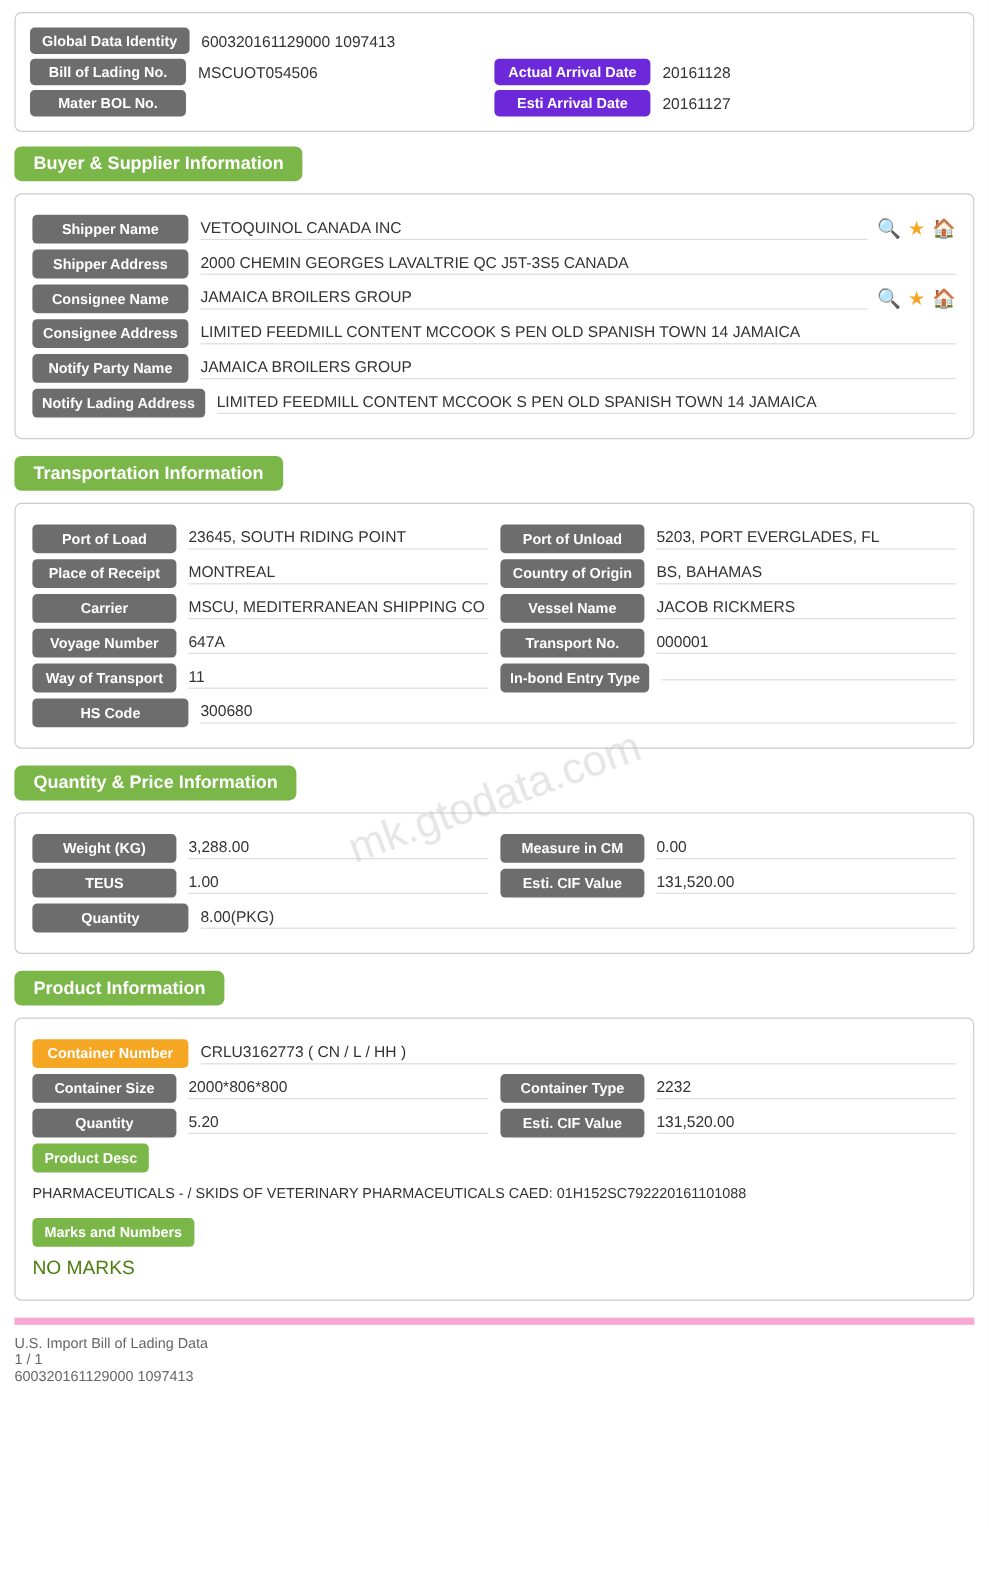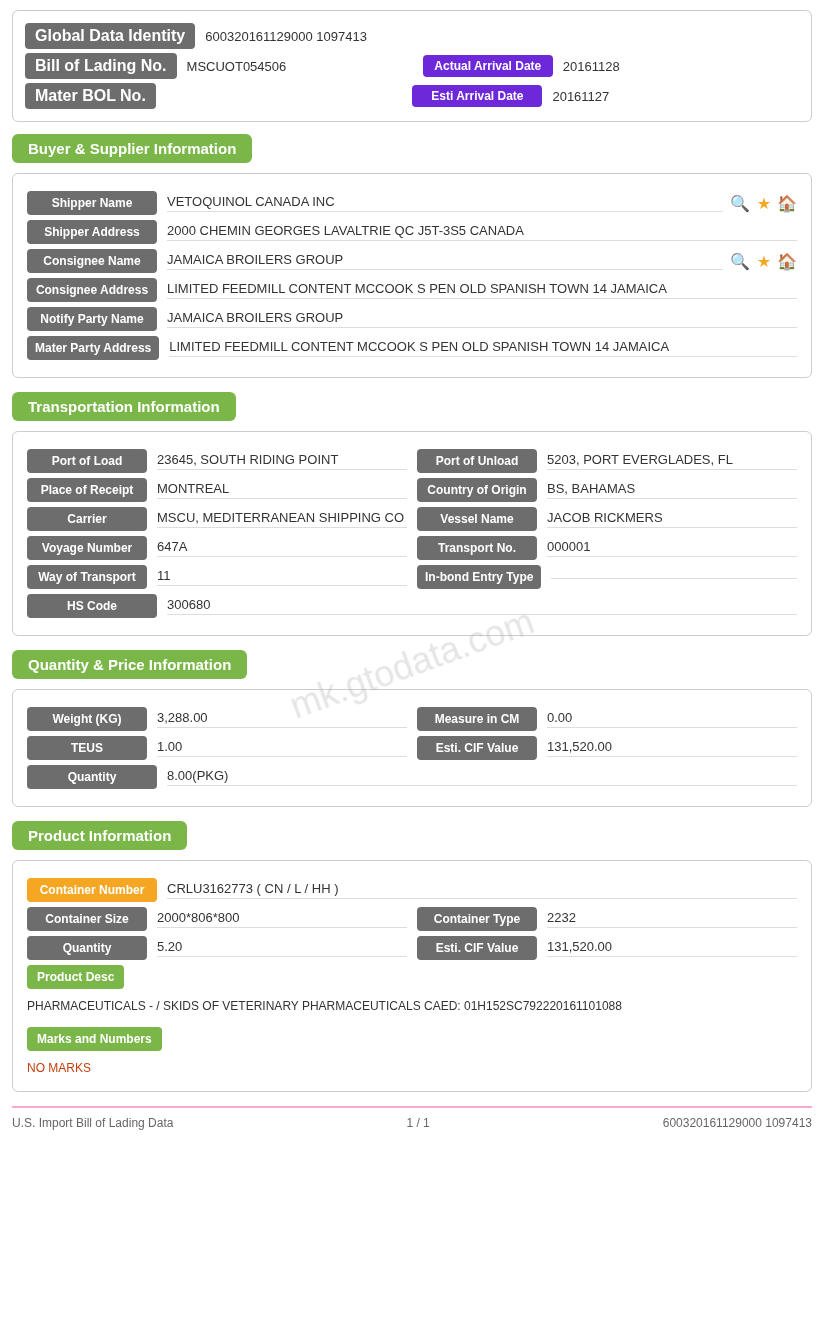--- a/index.html
+++ b/index.html
@@ -28,21 +28,21 @@
     .identity-row {
       display: flex;
       align-items: center;
       margin: 4px 0;
     }
     .id-label {
       background: #6d6d6d;
       color: #fff;
       border-radius: 4px;
       padding: 4px 10px;
-      font-size: 16px;
+      font-size: 12px;
       font-weight: bold;
       min-width: 130px;
       text-align: center;
       margin-right: 10px;
     }
     .id-value {
       font-size: 13px;
       color: #333;
       flex: 1;
     }
@@ -164,34 +164,35 @@
       display: inline-block;
       margin-bottom: 6px;
     }
     .desc-text {
       font-size: 12px;
       color: #333;
       margin-bottom: 10px;
       padding: 4px 0;
     }
     .marks-text {
-      font-size: 12px;
-      color: #c2410c;
+      font-size: 16px;
+      color: #4d7c0f;
       padding: 4px 0;
     }
 
     
     .footer {
-      border-top: 2px solid #f9a8d4;
+      border-top: 6px solid #f9a8d4;
       margin-top: 10px;
       padding-top: 8px;
       display: flex;
       justify-content: space-between;
       font-size: 12px;
       color: #666;
+      flex-direction: column;
     }
 
     
     .watermark {
       position: fixed;
       top: 50%;
       left: 50%;
       transform: translate(-50%, -50%) rotate(-20deg);
       font-size: 36px;
       color: rgba(180,180,180,0.35);
@@ -257,21 +258,21 @@
         <span class="field-label">Consignee Address</span>
         <span class="field-value">LIMITED FEEDMILL CONTENT MCCOOK S PEN OLD SPANISH TOWN 14 JAMAICA</span>
       </div>
 
       <div class="field-row">
         <span class="field-label">Notify Party Name</span>
         <span class="field-value">JAMAICA BROILERS GROUP</span>
       </div>
 
       <div class="field-row">
-        <span class="field-label">Mater Party Address</span>
+        <span class="field-label">Notify Lading Address</span>
         <span class="field-value">LIMITED FEEDMILL CONTENT MCCOOK S PEN OLD SPANISH TOWN 14 JAMAICA</span>
       </div>
     </div>
   </div>
 
   <div>
     <div class="section-header">Transportation Information</div>
     <div class="card">
 
       <div class="field-row-2col">

